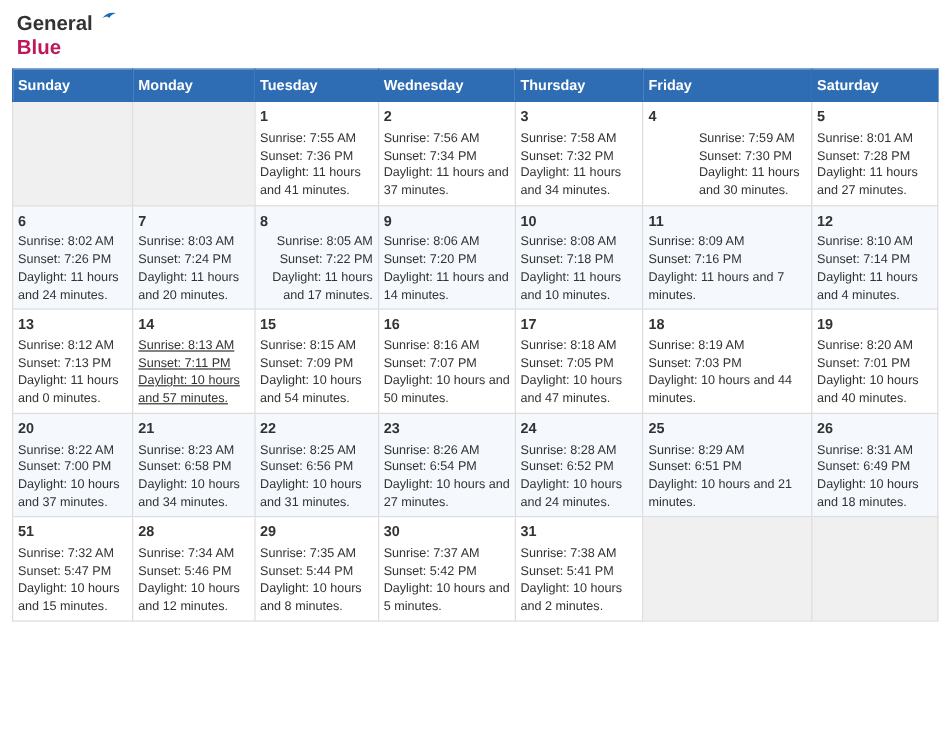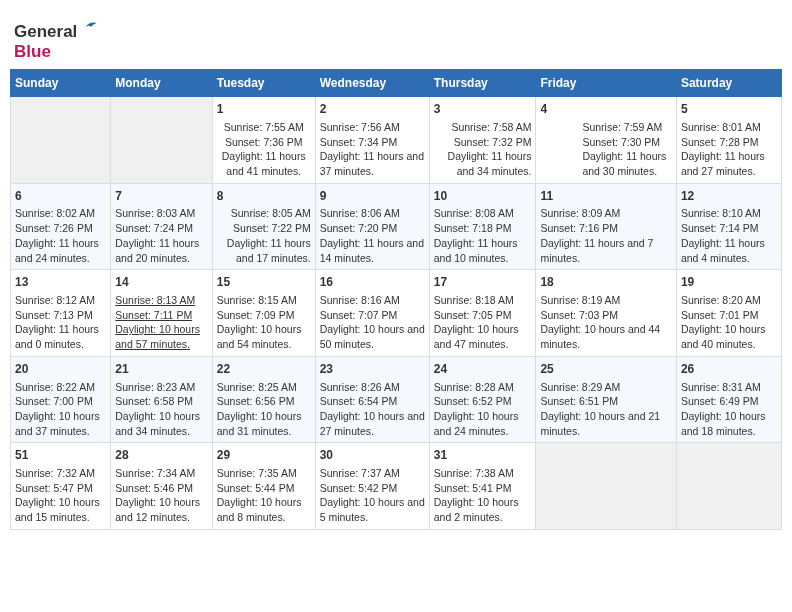--- a/index.html
+++ b/index.html
@@ -9,21 +9,20 @@
       width: 792px;
       min-height: 612px;
       padding: 10px;
     }
     .header {
       display: flex;
       justify-content: space-between;
       align-items: flex-start;
       margin-bottom: 8px;
       padding: 0 4px;
-      margin-top: 12px;
     }
     .logo {
       display: flex;
       align-items: center;
     }
     .logo-icon {
       width: 14px;
       height: 14px;
       margin-left: 2px;
       margin-top: -10px;
@@ -120,33 +119,33 @@
         <th>Friday</th>
         <th>Saturday</th>
       </tr>
   </thead>
   <tbody id="calendar-body">
   <tr>
         <td class="empty"></td>
         <td class="empty"></td>
         <td>
           <span class="day-num">1</span>
-          <div class="day-info" style="white-space: pre-line; text-align: center;">Sunrise: 7:55 AM
+          <div class="day-info" style="white-space: pre-line;">Sunrise: 7:55 AM
 Sunset: 7:36 PM
 Daylight: 11 hours and 41 minutes.</div>
         </td>
         <td>
           <span class="day-num">2</span>
           <div class="day-info" style="white-space: pre-line;">Sunrise: 7:56 AM
 Sunset: 7:34 PM
 Daylight: 11 hours and 37 minutes.</div>
         </td>
         <td>
           <span class="day-num">3</span>
-          <div class="day-info" style="white-space: pre-line; text-align: right;">Sunrise: 7:58 AM
+          <div class="day-info" style="white-space: pre-line;">Sunrise: 7:58 AM
 Sunset: 7:32 PM
 Daylight: 11 hours and 34 minutes.</div>
         </td>
         <td>
           <span class="day-num">4</span>
           <div class="day-info" style="white-space: pre-line; margin-left: 42px;">Sunrise: 7:59 AM
 Sunset: 7:30 PM
 Daylight: 11 hours and 30 minutes.</div>
         </td>
         <td>

